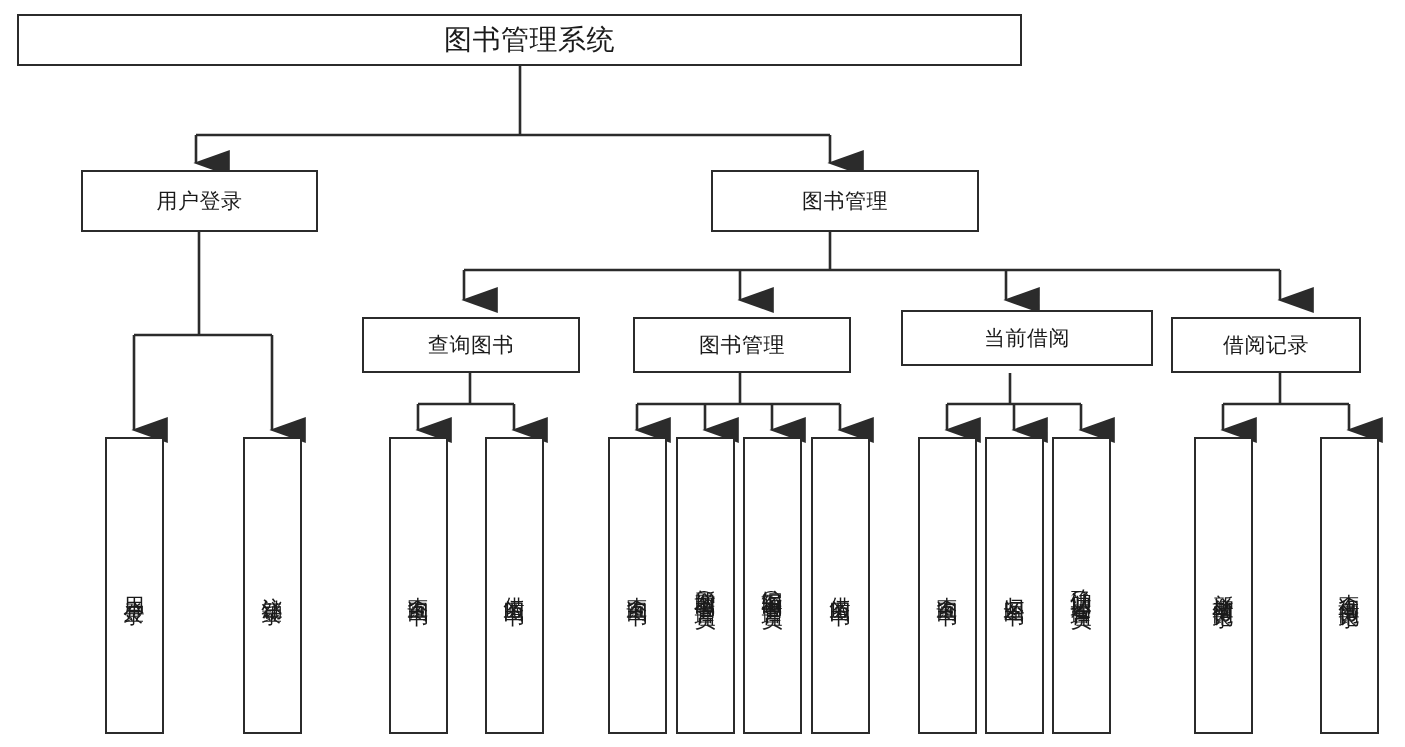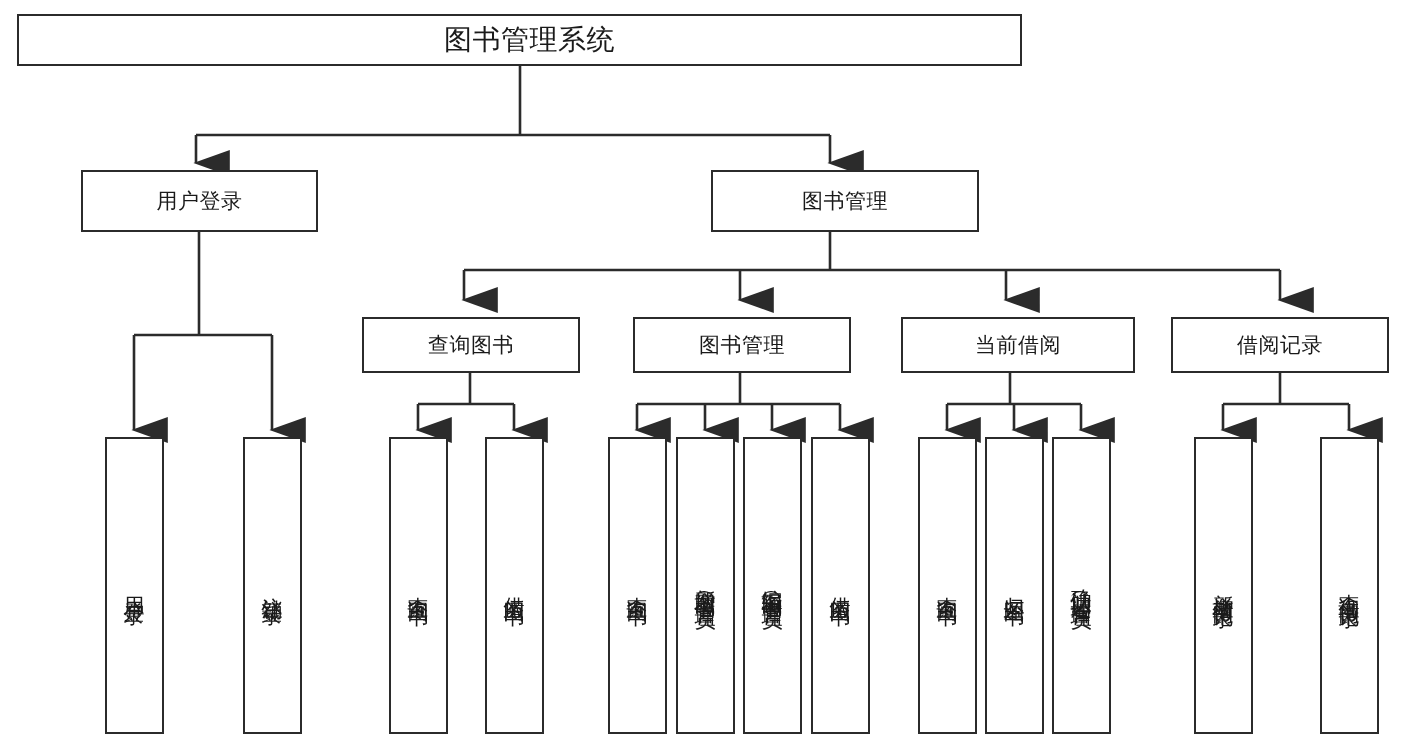--- a/index.html
+++ b/index.html
@@ -130,25 +130,25 @@
   </div>
 
   <div class="node horizontal" style="left:362px; top:317px; width:218px; height:56px;">
     <span>查询图书</span>
   </div>
 
   <div class="node horizontal" style="left:633px; top:317px; width:218px; height:56px;">
     <span>图书管理</span>
   </div>
 
-  <div class="node horizontal" style="left:901px; top:317px; width:234px; height:56px;">
+  <div class="node horizontal" style="left:901px; top:310px; width:252px; height:56px;">
     <span>当前借阅</span>
   </div>
 
-  <div class="node horizontal" style="left:1171px; top:317px; width:218px; height:56px;">
+  <div class="node horizontal" style="left:1171px; top:317px; width:190px; height:56px;">
     <span>借阅记录</span>
   </div>
 
   <div class="node vertical" style="left:105px; top:437px; width:59px; height:297px;">
     <span class="vtext">用户登录</span>
   </div>
 
   <div class="node vertical" style="left:243px; top:437px; width:59px; height:297px;">
     <span class="vtext">注销登录</span>
   </div>

